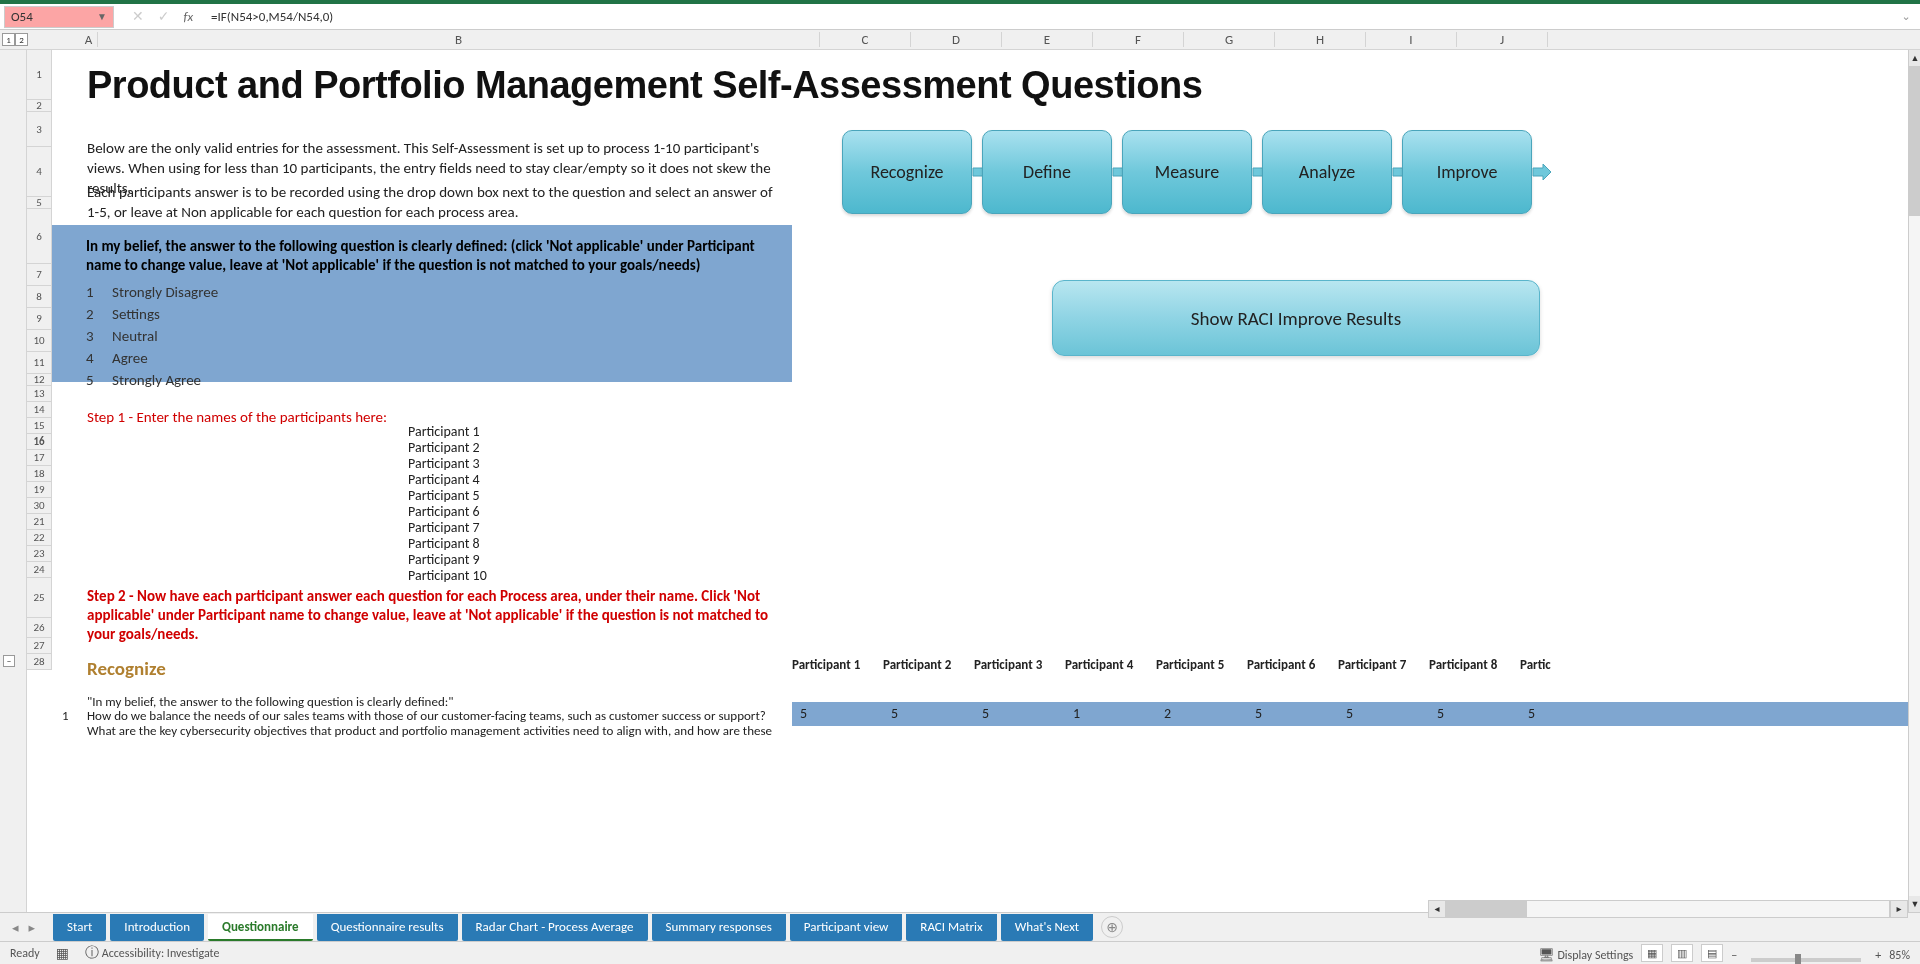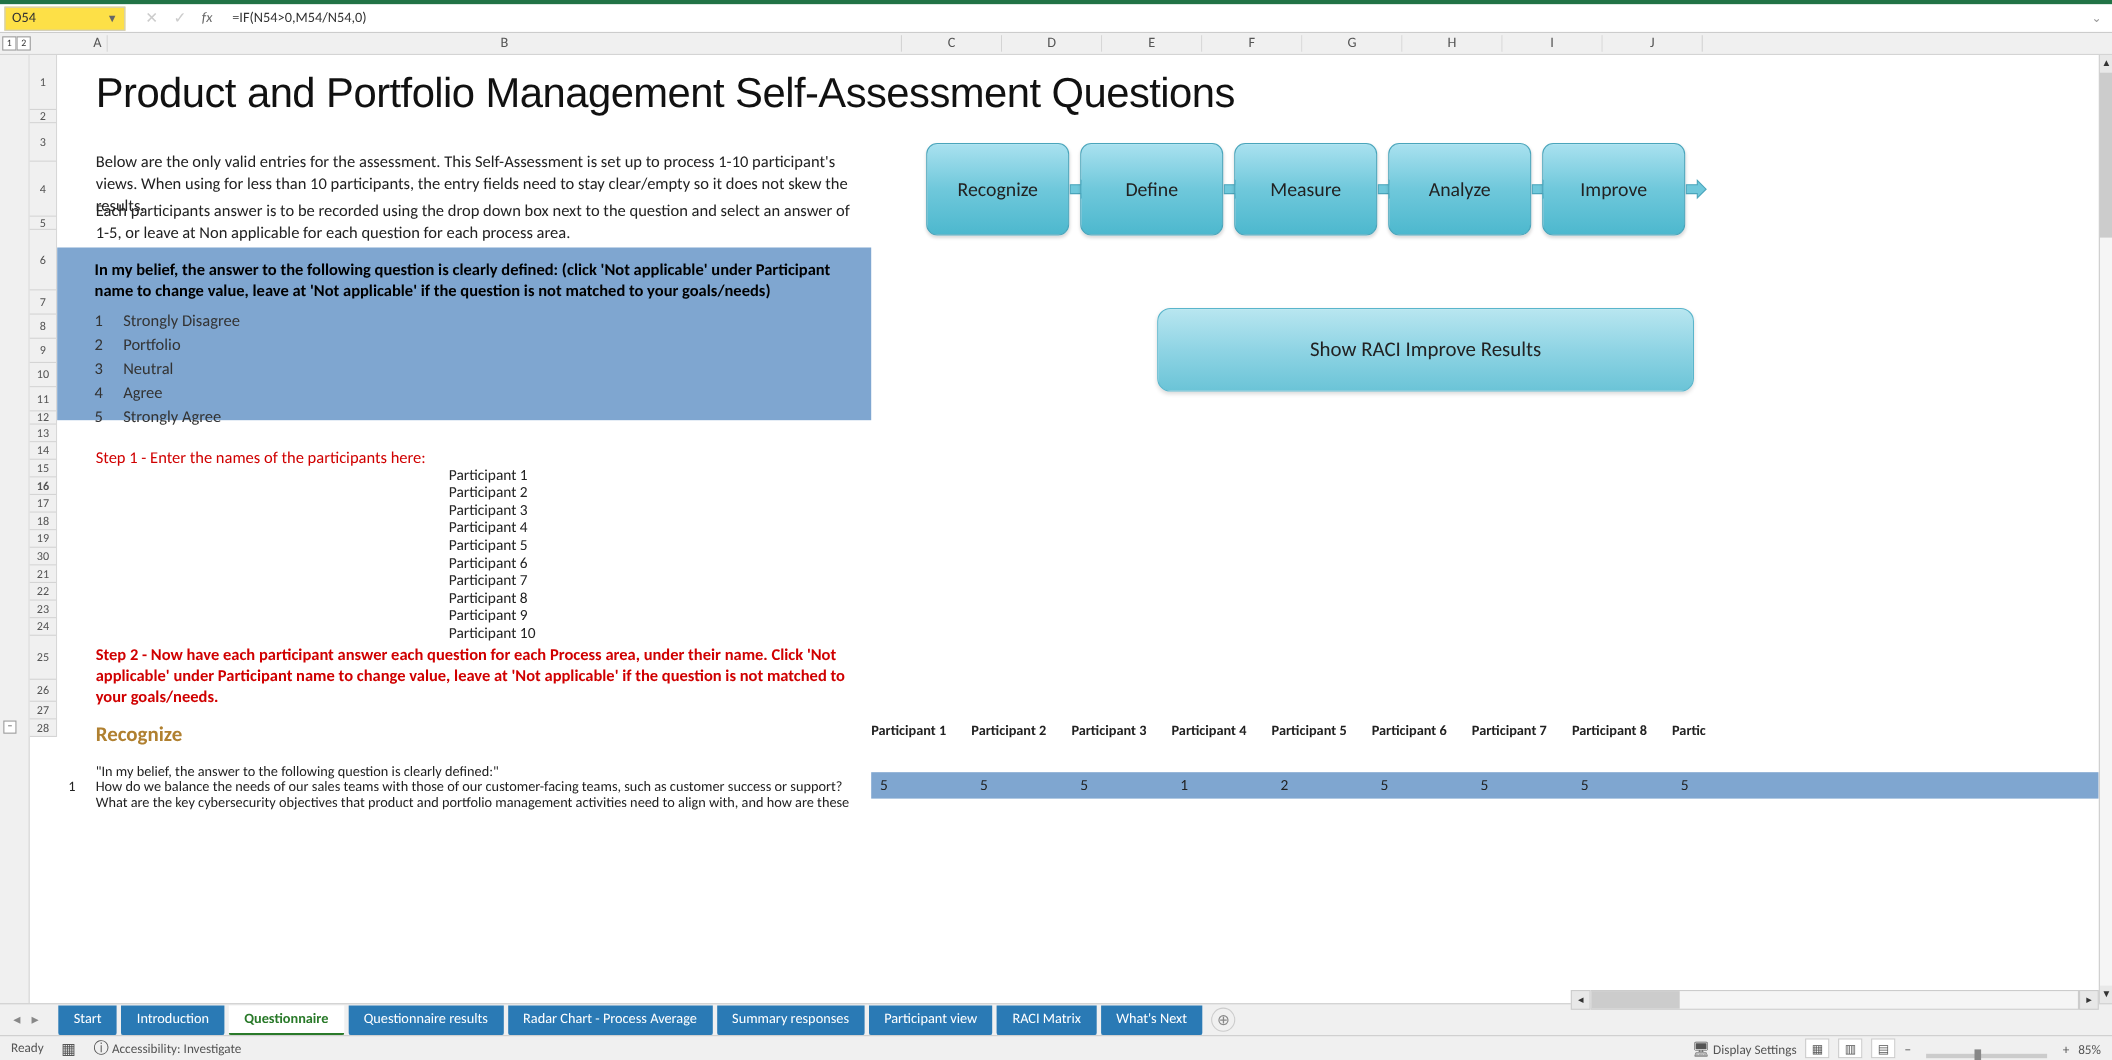--- a/index.html
+++ b/index.html
@@ -1,35 +1,35 @@
 <!DOCTYPE html>
 <html><head>
 <meta charset="utf-8">
 <style>
 *{margin:0;padding:0;box-sizing:border-box;font-family:Calibri,Arial,sans-serif}
 body{background:#fff;overflow:hidden;width:1920px;height:964px;position:relative;font-size:14px;color:#333}
 .top-bar{height:4px;background:#217346}
 .formula-bar{display:flex;align-items:center;height:26px;border-bottom:1px solid #ccc;background:#fff;padding:0 4px}
-.name-box{width:110px;height:22px;border:1px solid #ccc;background:#fde047;display:flex;align-items:center;justify-content:space-between;padding:0 6px;font-size:13px}
+.name-box{width:110px;height:22px;border:1px solid #ccc;background:#fca5a5;display:flex;align-items:center;justify-content:space-between;padding:0 6px;font-size:13px}
 .name-box-dd{color:#666;font-size:10px}
 .fb-sep{width:8px}
 .fb-icons{display:flex;align-items:center;gap:14px;color:#999;padding:0 10px;font-size:14px}
 .fx{font-style:italic;color:#666;font-size:13px}
 .formula-input{flex:1;padding:0 8px;font-size:13px;color:#333}
 .fb-expand{width:20px;color:#999;text-align:center;font-size:11px}
 .outline-row{height:20px;display:flex;align-items:center;border-bottom:1px solid #d4d4d4;background:#f0f0f0}
 .outline-btns{display:flex;gap:0;padding-left:2px}
 .outline-btn{width:13px;height:13px;border:1px solid #999;background:#fff;font-size:9px;display:flex;align-items:center;justify-content:center;cursor:pointer}
 .col-headers{display:flex;margin-left:52px}
 .col-h{border-right:1px solid #d4d4d4;text-align:center;font-size:13px;color:#555;cursor:pointer;background:#f0f0f0}
 .grid-area{position:absolute;top:50px;left:0;right:12px;bottom:52px;overflow:hidden}
 .row-headers{position:absolute;left:27px;top:0;width:25px;background:#f0f0f0;border-right:1px solid #d4d4d4}
 .row-h{height:16px;border-bottom:1px solid #d4d4d4;font-size:11px;color:#555;text-align:center;line-height:16px;cursor:pointer}
 .content{position:absolute;left:52px;top:0;right:0;bottom:0;background:#fff}
-.title{position:absolute;left:35px;top:14px;font-family:'Arial Black',Arial,sans-serif;font-weight:400;font-size:38px;color:#111;letter-spacing:-0.5px}
+.title{position:absolute;left:35px;top:14px;font-family:'Arial Black',Arial,sans-serif;font-weight:700;font-size:38px;color:#111;letter-spacing:-0.5px}
 .intro1{position:absolute;left:35px;top:88px;font-size:15px;color:#222;line-height:20px;width:700px}
 .intro2{position:absolute;left:35px;top:132px;font-size:15px;color:#222;line-height:20px;width:700px}
 .blue-box{position:absolute;left:0;top:175px;width:740px;height:157px;background:#7fa6d0;padding:12px 34px;font-size:15px}
 .blue-box .hdr{font-weight:bold;color:#000;line-height:19px;margin-bottom:6px}
 .scale-row{display:flex;gap:14px;line-height:22px}
 .scale-num{width:12px}
 .step1{position:absolute;left:35px;top:358px;font-size:15px;font-weight:normal;color:#d00000}
 .participants{position:absolute;left:356px;top:374px;font-size:14px;color:#222;line-height:16px}
 .step2{position:absolute;left:35px;top:537px;font-size:15px;font-weight:bold;color:#d00000;width:700px;line-height:19px}
 .recognize-hdr{position:absolute;left:35px;top:607px;font-size:19px;font-weight:bold;color:#b08030}
@@ -145,21 +145,21 @@
 
     <div class="blue-box">
       <div class="hdr">In my belief, the answer to the following question is clearly defined: (click 'Not applicable' under Participant name to change value, leave at 'Not applicable' if the question is not matched to your goals/needs)</div>
       <div id="scale">
           <div class="scale-row">
             <span class="scale-num">1</span>
             <span>Strongly Disagree</span>
           </div>
           <div class="scale-row">
             <span class="scale-num">2</span>
-            <span>Portfolio</span>
+            <span>Settings</span>
           </div>
           <div class="scale-row">
             <span class="scale-num">3</span>
             <span>Neutral</span>
           </div>
           <div class="scale-row">
             <span class="scale-num">4</span>
             <span>Agree</span>
           </div>
           <div class="scale-row">

